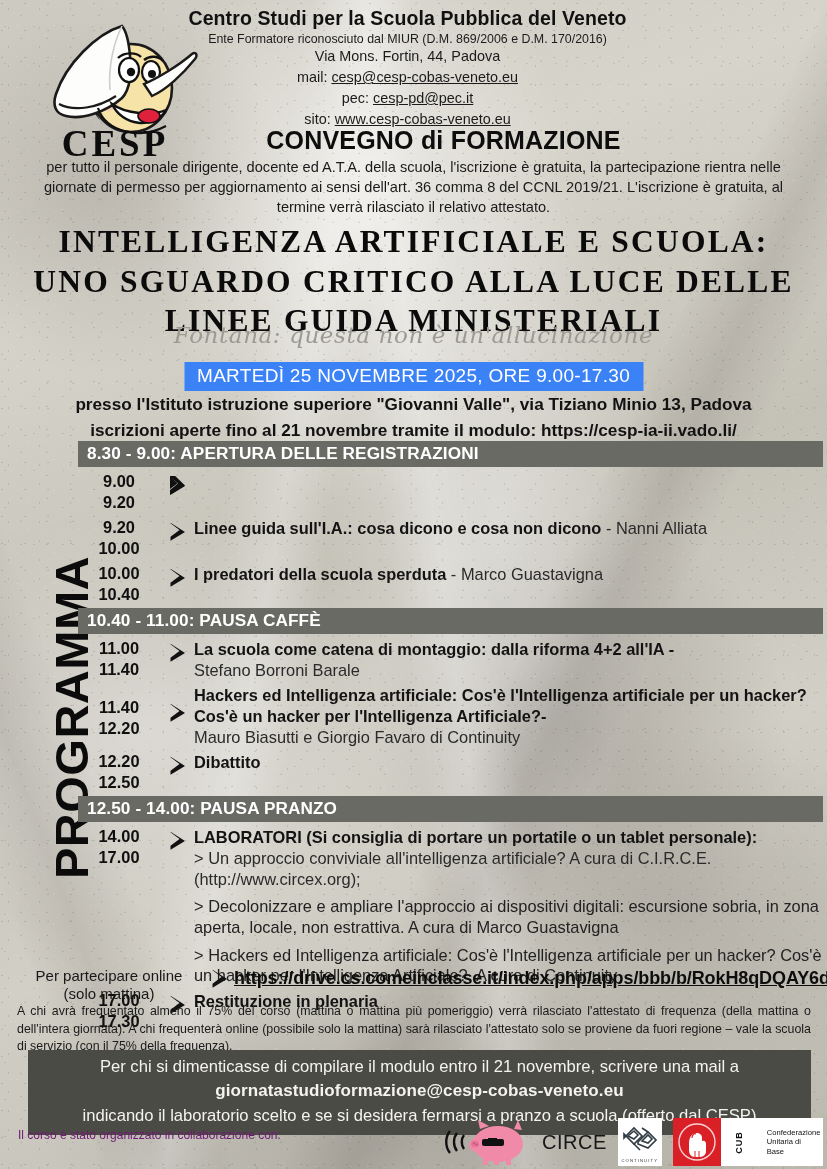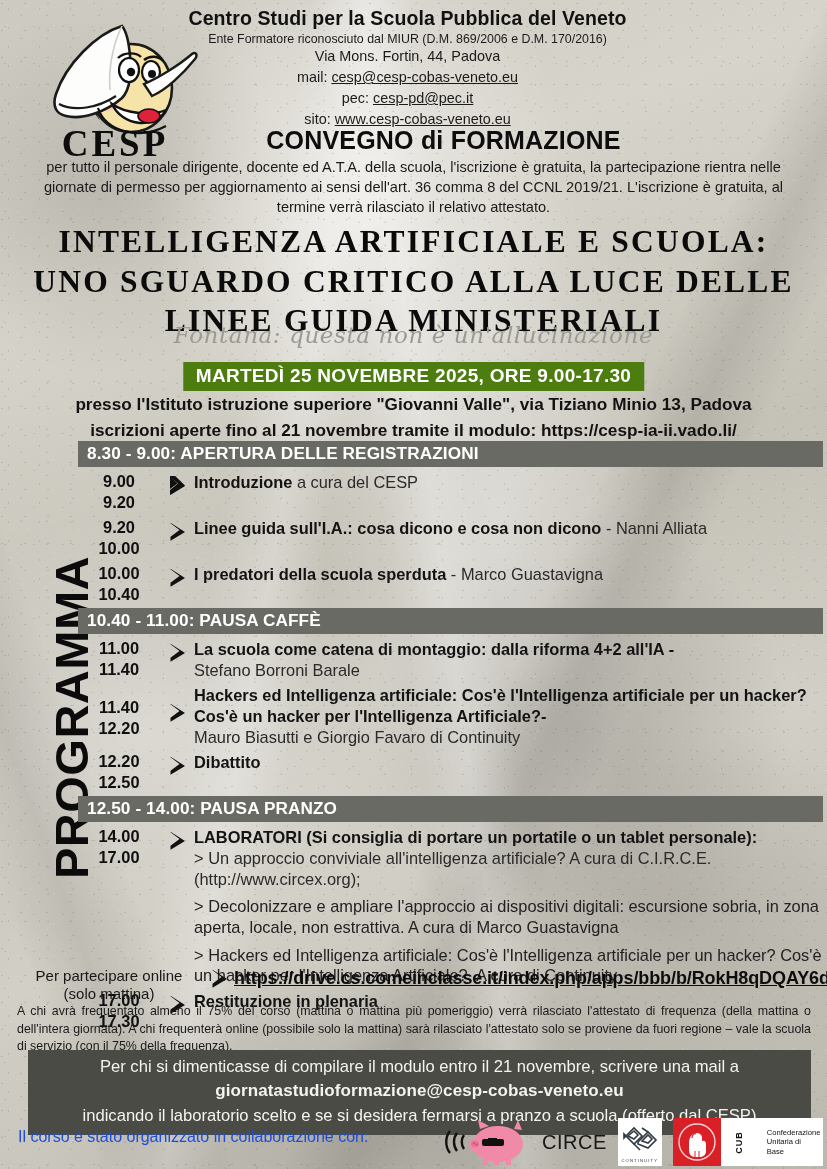--- a/index.html
+++ b/index.html
@@ -152,23 +152,23 @@
     letter-spacing: .6px;
     color: #9c9a93;
   }
 
   
   .date-banner {
     position: absolute;
     top: 362px;
     left: 50%;
     transform: translateX(-50%);
-    background: #4d7c0f;
+    background: #3b82f6;
     color: #ffffff;
-    font-weight: bold;
+    font-weight: normal;
     font-size: 19px;
     letter-spacing: .3px;
     padding: 3px 13px 4px;
     white-space: nowrap;
   }
   .venue {
     position: absolute;
     top: 392px; left: 10px; right: 10px;
     text-align: center;
     font-weight: bold;
@@ -302,22 +302,22 @@
     font-size: 16.6px;
     line-height: 1.46;
   }
   .notice .mail { font-weight: bold; font-size: 17px; letter-spacing: .1px; }
 
   
   .footer-text {
     position: absolute;
     left: 18px;
     top: 1128px;
-    font-size: 16px;
-    color: #1d4ed8;
+    font-size: 12px;
+    color: #701a75;
   }
   .partners {
     position: absolute;
     left: 444px;
     top: 1116px;
     width: 372px;
     height: 52px;
     display: flex;
     align-items: center;
     gap: 11px;
@@ -445,23 +445,20 @@
     <div class="row">
       <div class="time">
         <div>9.00</div>
         <div>9.20</div>
       </div>
       <div class="arrow">
         <svg width="17" height="20" viewBox="0 0 17 20">
             <path d="M1 1 L9 7 L1 13 L1 19 L16 9.5 L1 -5 Z M1 1 L9 7.5 L1 14 Z" fill="#111"></path>
             <path d="M1.5 1.2 L10.5 8 L1.5 14.8 L1.5 18.8 L16 10 L1.5 0.8 Z" fill="#111"></path>
           </svg>
-      </div>
-      <div class="desc">
-        <b>Introduzione</b><span class="reg"> a cura del CESP</span>
       </div>
     </div>
 
     <div class="row">
       <div class="time">
         <div>9.20</div>
         <div>10.00</div>
       </div>
       <div class="arrow">
         <svg width="17" height="20" viewBox="0 0 17 20">

